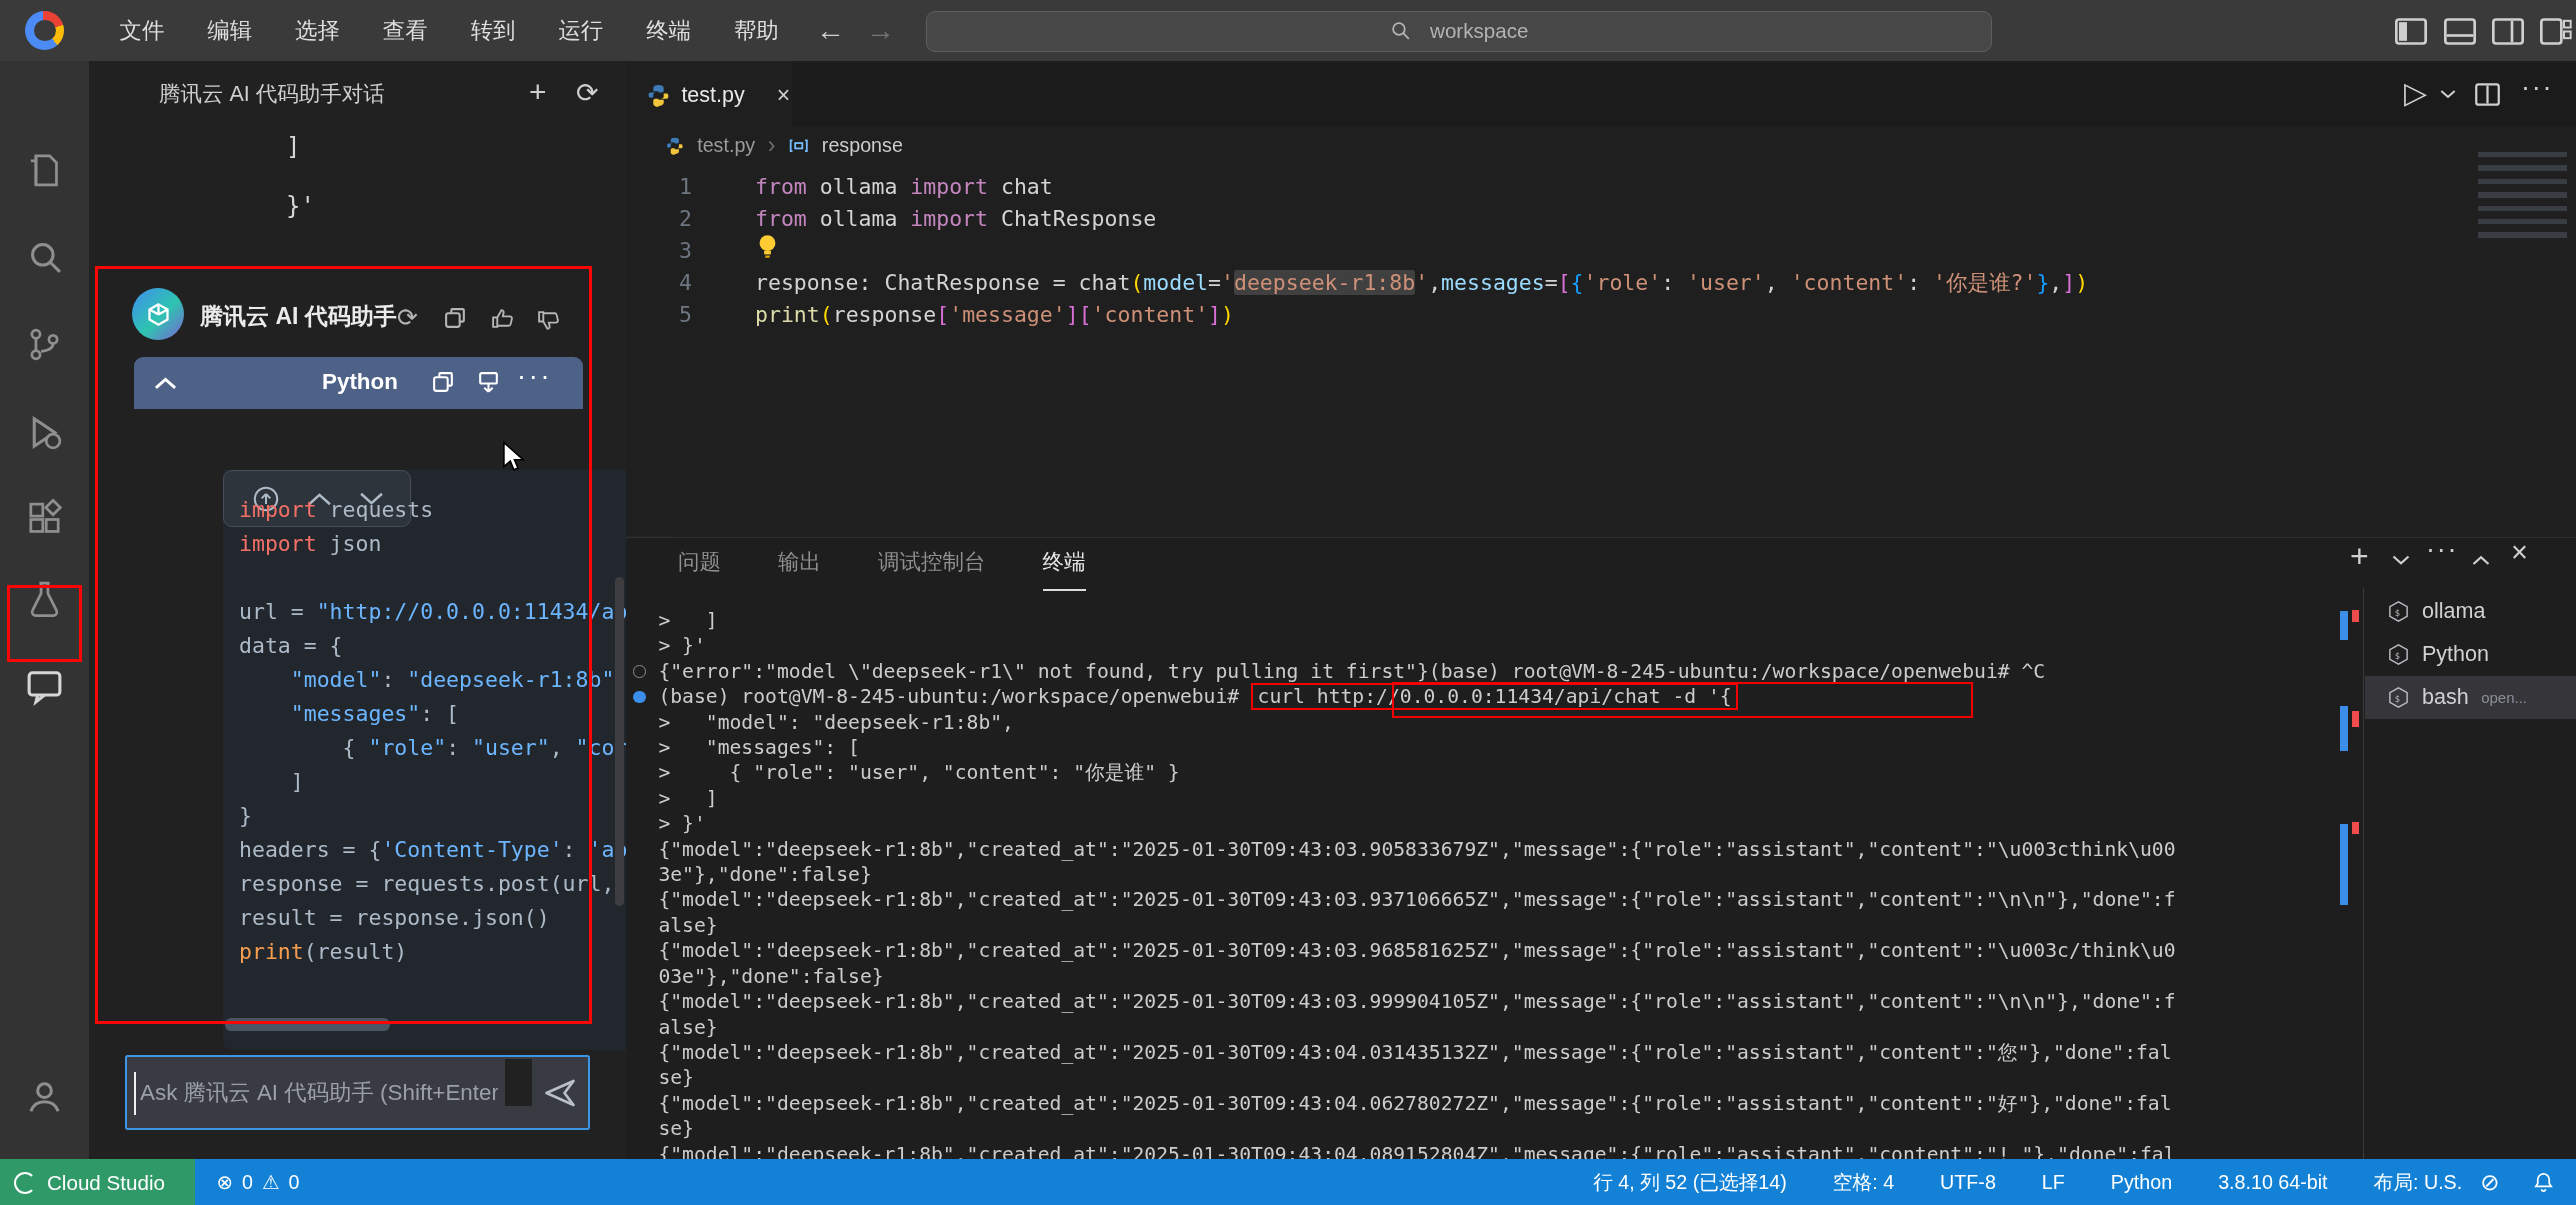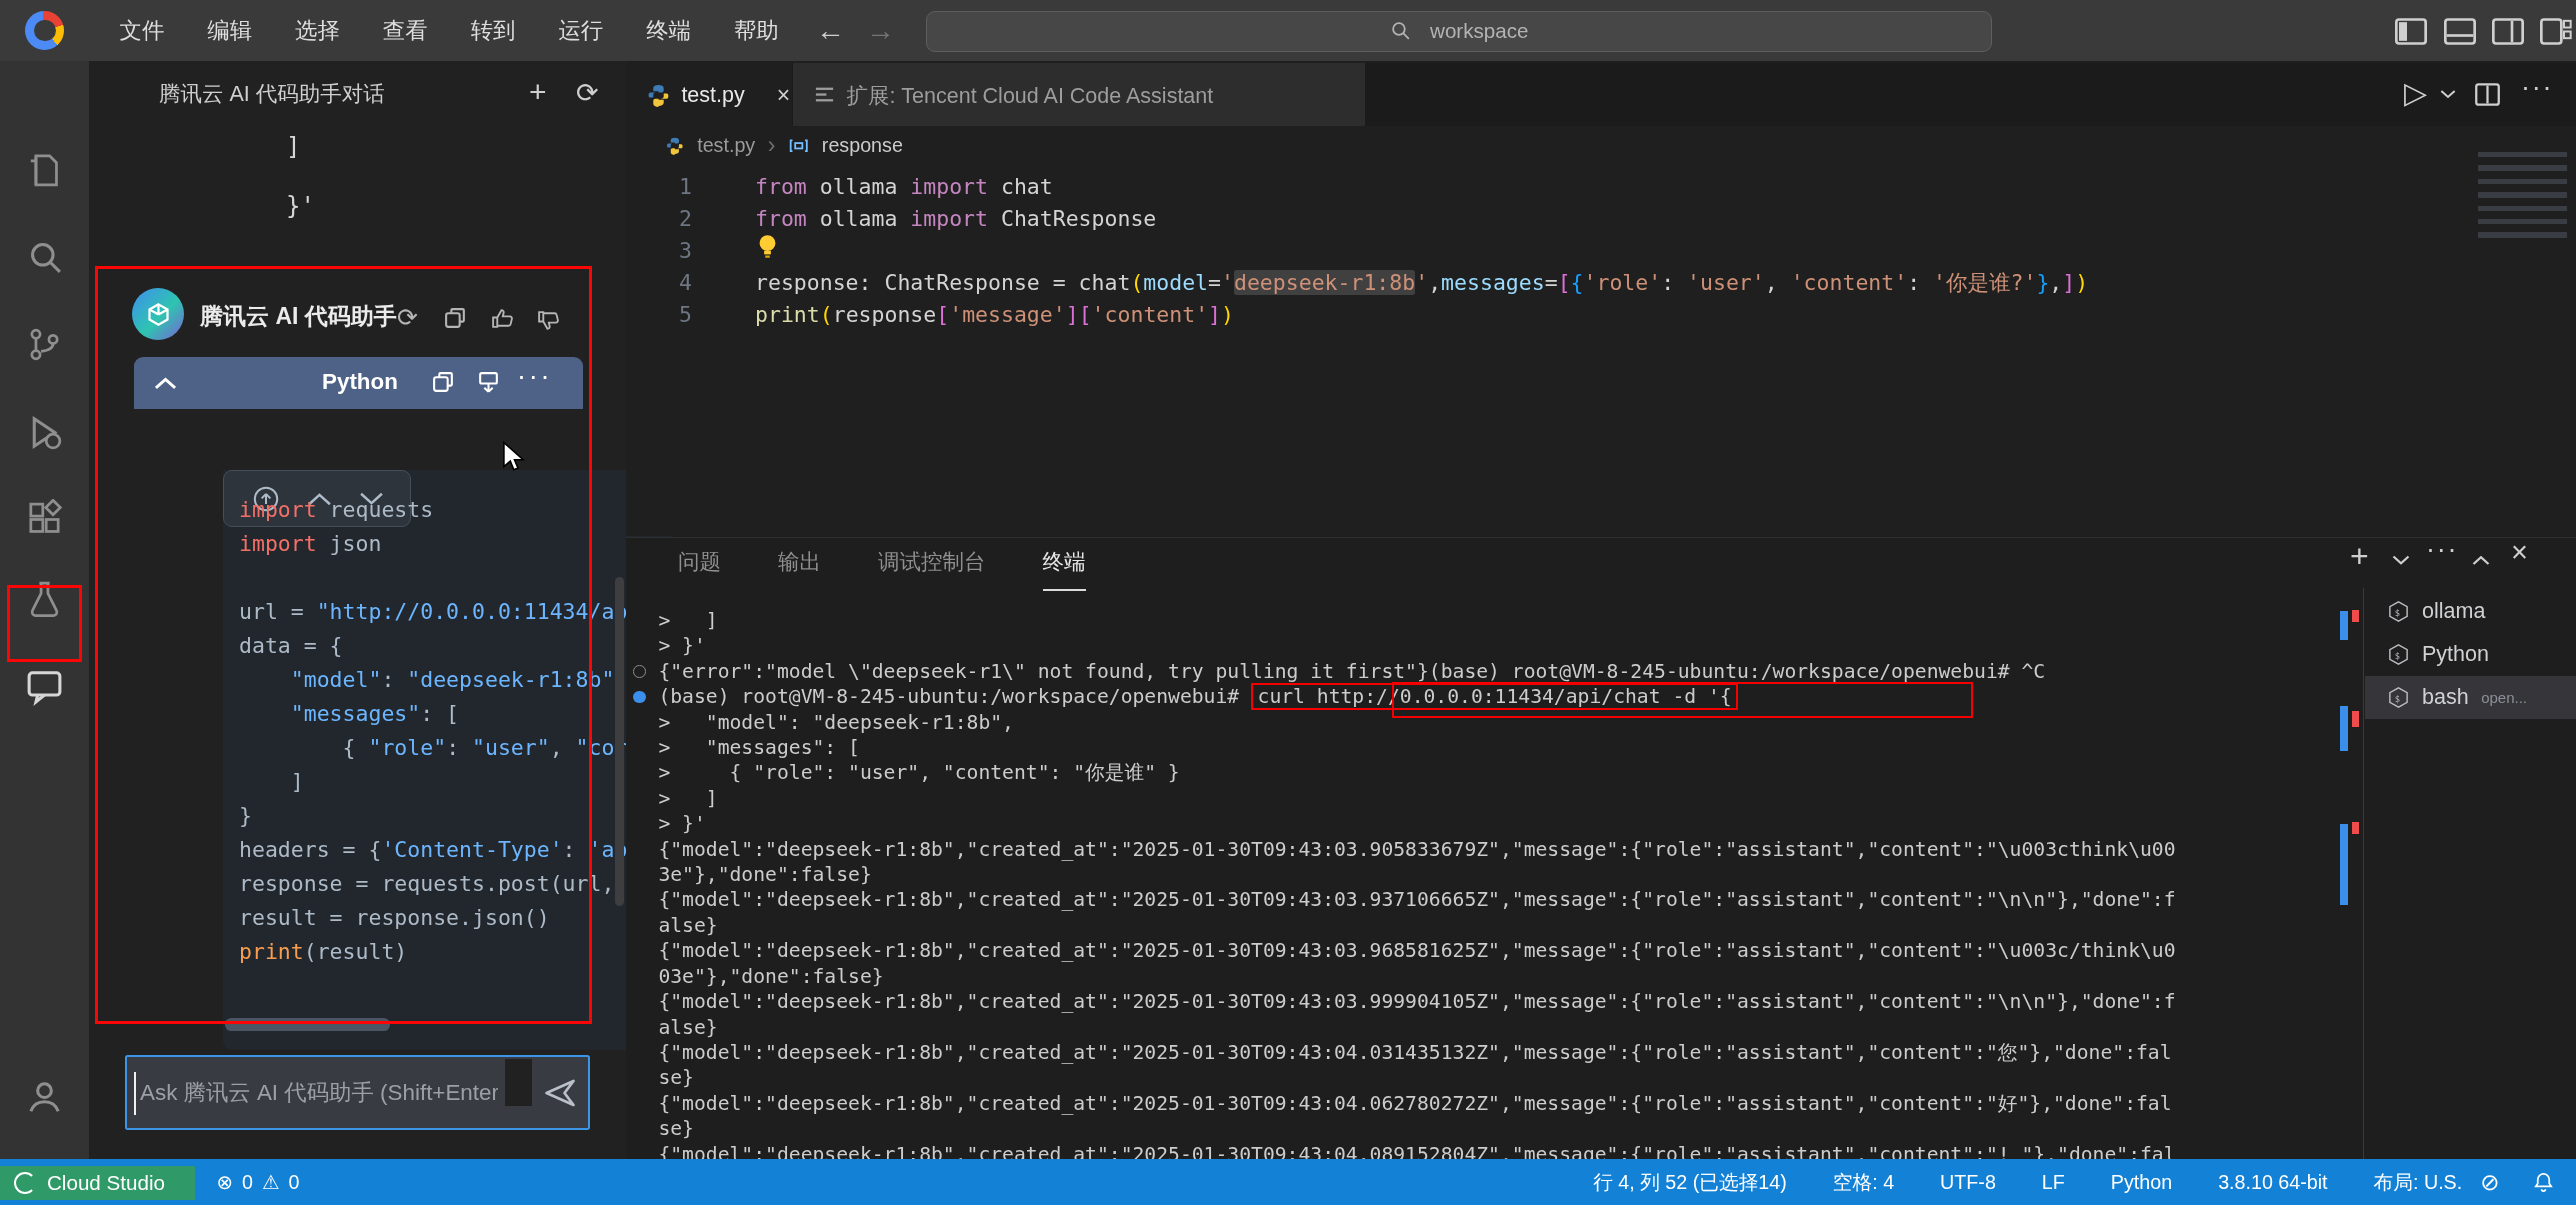--- a/index.html
+++ b/index.html
@@ -90,21 +90,21 @@
   .ruler.blue{background:#3b8eea;width:8px;left:1714px;}
   .ruler.red{background:#f14c4c;width:7.2px;left:1726px;}
   #vsep{position:absolute;left:1737px;top:50px;width:0.9px;height:572px;background:#3a3a3a;}
   #termlist{position:absolute;left:1739px;top:52px;width:211px;}
   .trow{height:43px;display:flex;align-items:center;gap:12.5px;padding-left:21.5px;}
   .trow.sel{background:#35353a;}
   .trow .tl{font-size:21.5px;color:#d0d1d3;}
   .trow .tsuf{font-size:15px;color:#8a8f98;}
   
   #statusbar{left:0;top:1159px;width:2576px;height:47px;background:#1382d6;display:flex;align-items:center;}
-  #sb-brand{width:195px;height:34px;background:#2f9a68;display:flex;align-items:center;gap:10.7px;padding-left:14.3px;box-sizing:border-box;}
+  #sb-brand{width:195px;height:47px;background:#2f9a68;display:flex;align-items:center;gap:10.7px;padding-left:14.3px;box-sizing:border-box;}
   #sb-brand .swirl{width:18px;height:18px;border:2.7px solid #fff;border-right-color:transparent;border-radius:50%;}
   #sb-brand span{color:#fff;font-size:20.6px;}
   .sb-item{color:#fff;font-size:19.7px;white-space:nowrap;}
   #sb-left{display:flex;align-items:center;gap:9px;margin-left:21.5px;}
   #sb-right{margin-left:auto;display:flex;align-items:center;gap:46px;margin-right:18px;}
   
   #cursor1{left:410px;top:380px;}
 </style>
 </head>
 <body>
@@ -267,28 +267,20 @@
   </svg>
 
   <div id="tabbar" class="abs">
     <div id="tab1" class="tab">
       <svg style="margin-left:19.7px;" width="25" height="25" viewBox="0 0 24 24">
         <path d="M12 2c-3 0-5 1-5 3v3h5v1H4c-2 0-2 5 0 5h3v-3c0-1.5 1.5-2 3-2h5c1.5 0 2-1 2-2V5c0-2-2-3-5-3z" fill="#3e7cb8"></path>
         <path d="M12 22c3 0 5-1 5-3v-3h-5v-1h8c2 0 2-5 0-5h-3v3c0 1.5-1.5 2-3 2H9c-1.5 0-2 1-2 2v3c0 2 2 3 5 3z" fill="#f2c63c"></path>
       </svg>
       <span class="lbl">test.py</span>
       <span class="tabclose">×</span>
-    </div>
-    <div id="tab2" class="tab">
-      <svg style="margin-left:19.7px;" width="23" height="23" viewBox="0 0 24 24">
-        <line x1="3" y1="5" x2="21" y2="5" stroke="#9d9d9d" stroke-width="2.4"></line>
-          <line x1="3" y1="11" x2="14" y2="11" stroke="#9d9d9d" stroke-width="2.4"></line>
-          <line x1="3" y1="17" x2="21" y2="17" stroke="#9d9d9d" stroke-width="2.4"></line>
-      </svg>
-      <span class="lbl">扩展: Tencent Cloud AI Code Assistant</span>
     </div>
   </div>
   <div class="abs ed-action" style="left:2404px;font-size:30px;">▷</div>
   <svg class="abs ed-action" style="left:2440px;top:89px;" width="16" height="10.7" viewBox="0 0 24 14">
       <path d="M2 2l10 9L22 2" fill="none" stroke="#cfcfcf" stroke-width="3"></path>
     </svg>
   <svg class="abs ed-action" style="left:2474px;top:81px;" width="27" height="27" viewBox="0 0 24 24">
     <rect x="2" y="3" width="20" height="18" rx="2" fill="none" stroke="#cfcfcf" stroke-width="2"></rect>
       <line x1="12" y1="4" x2="12" y2="20" stroke="#cfcfcf" stroke-width="2"></line>
   </svg>

